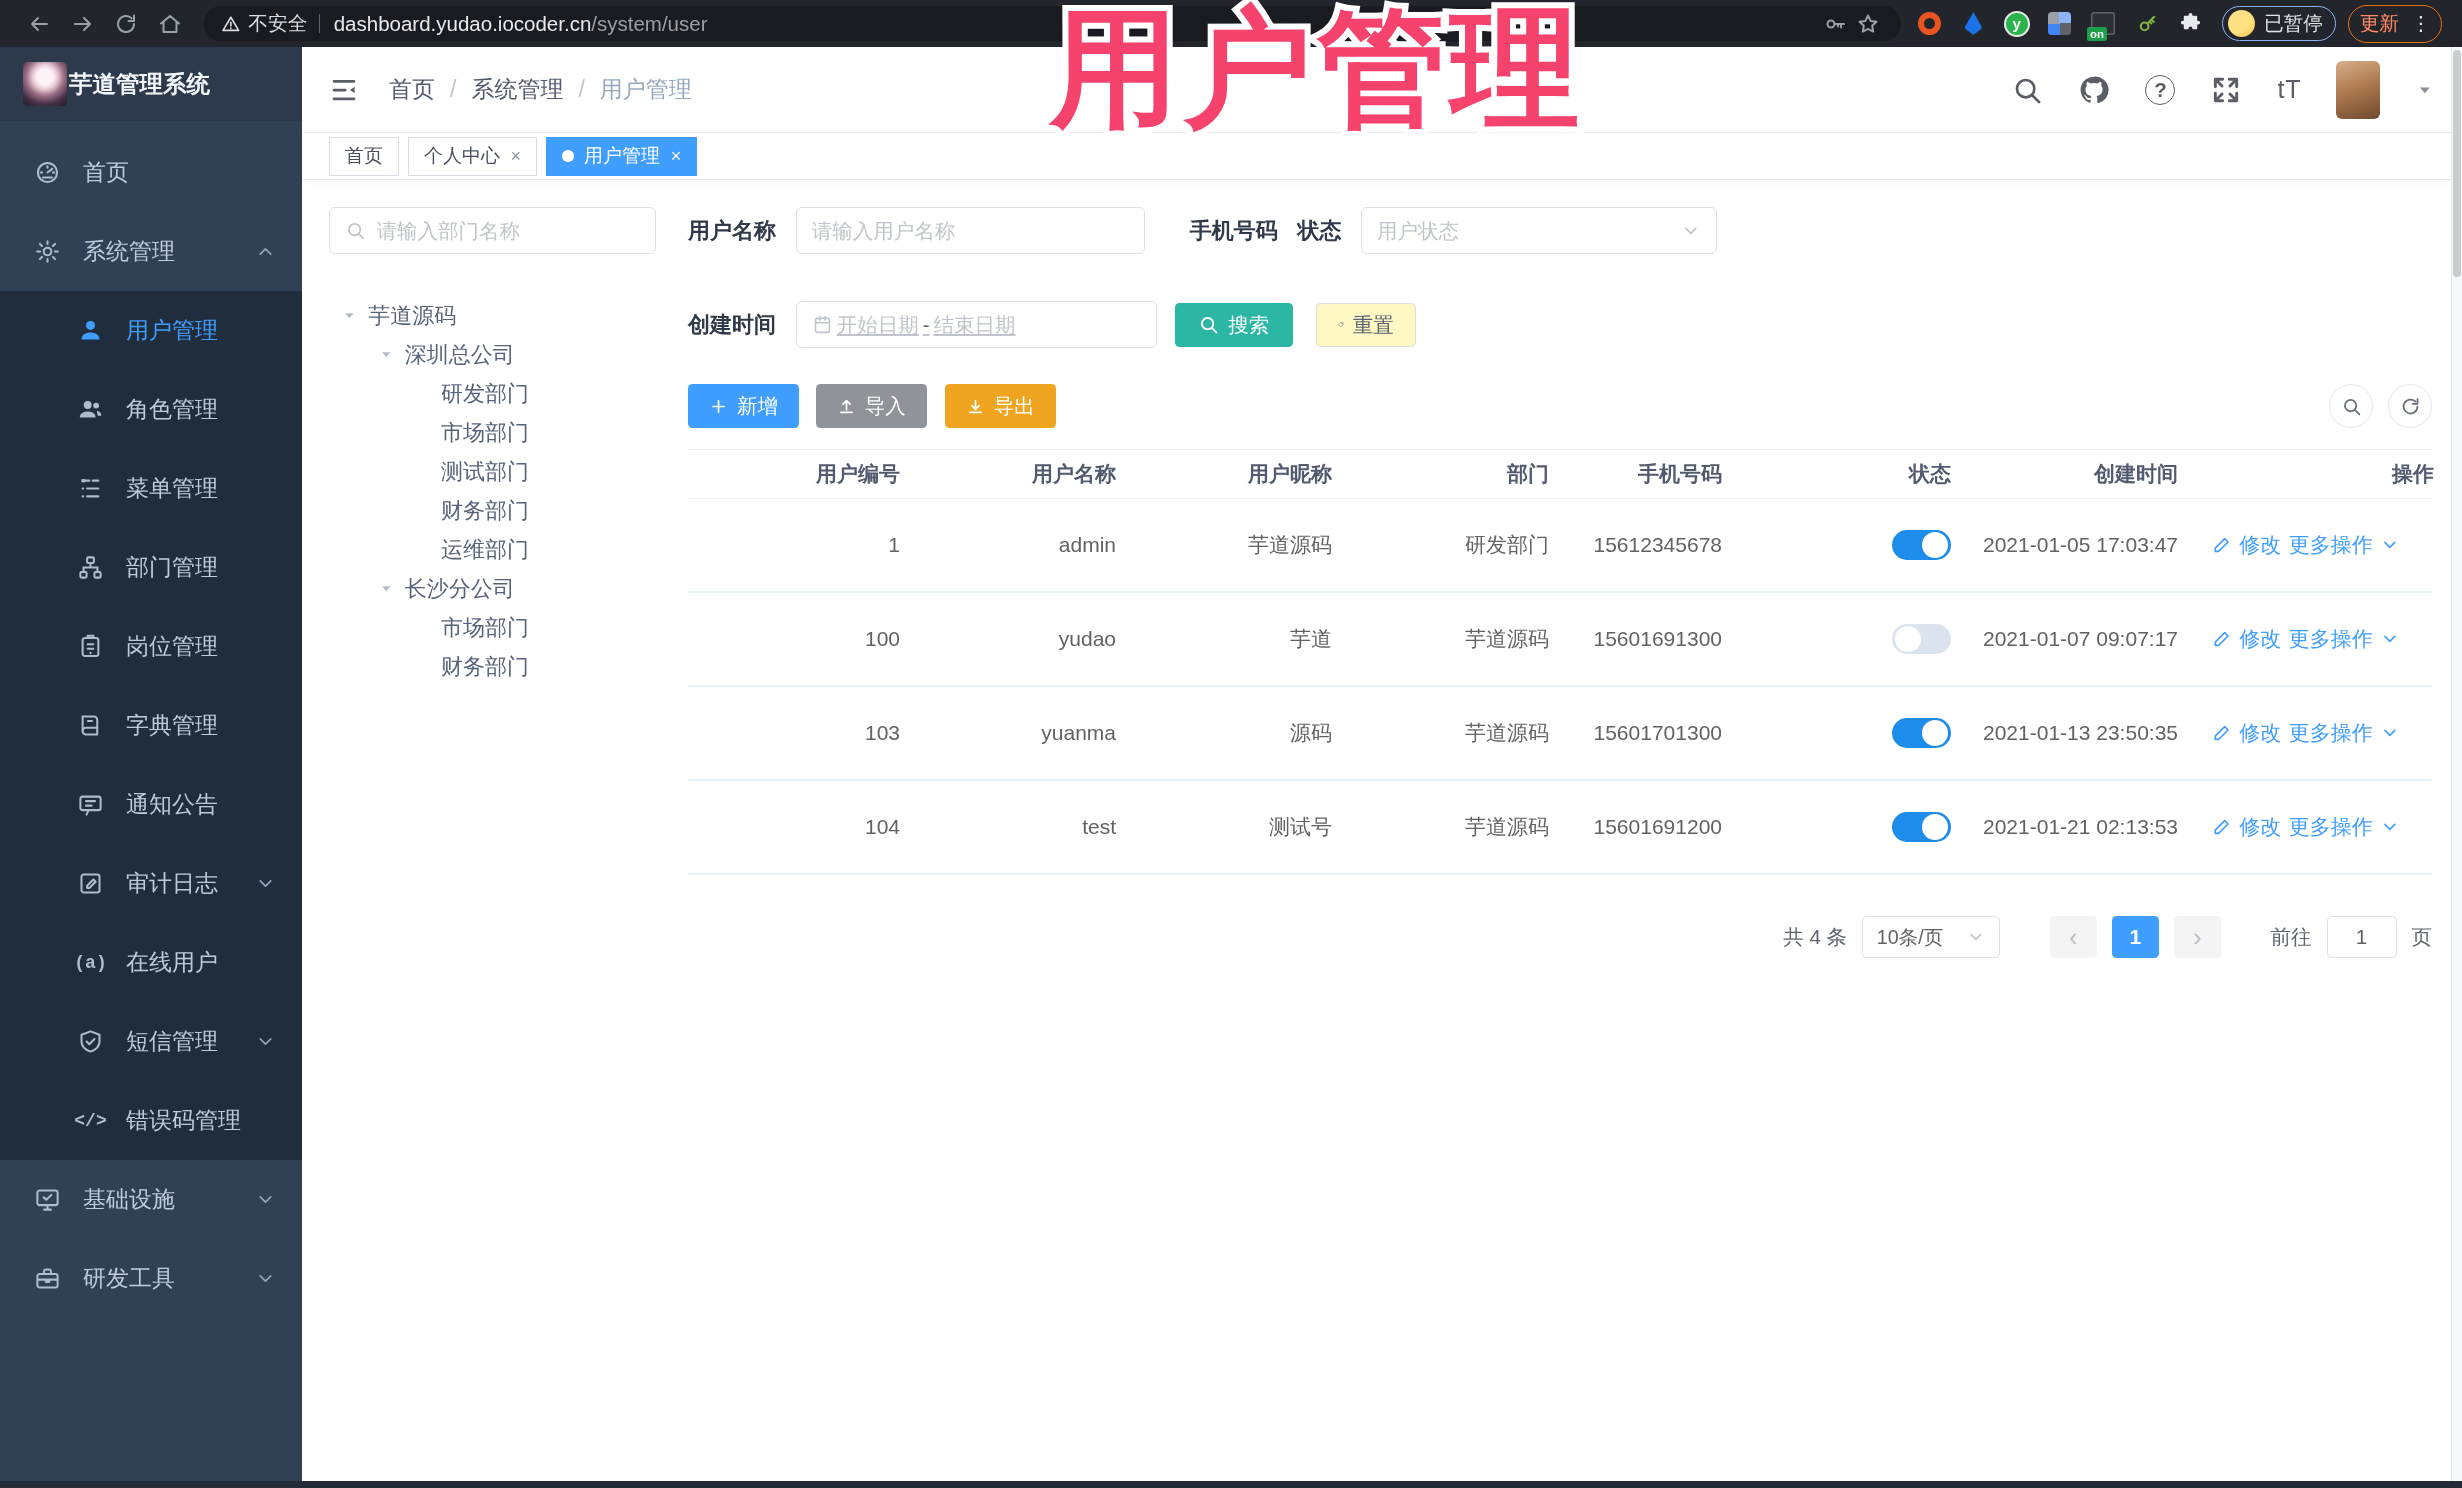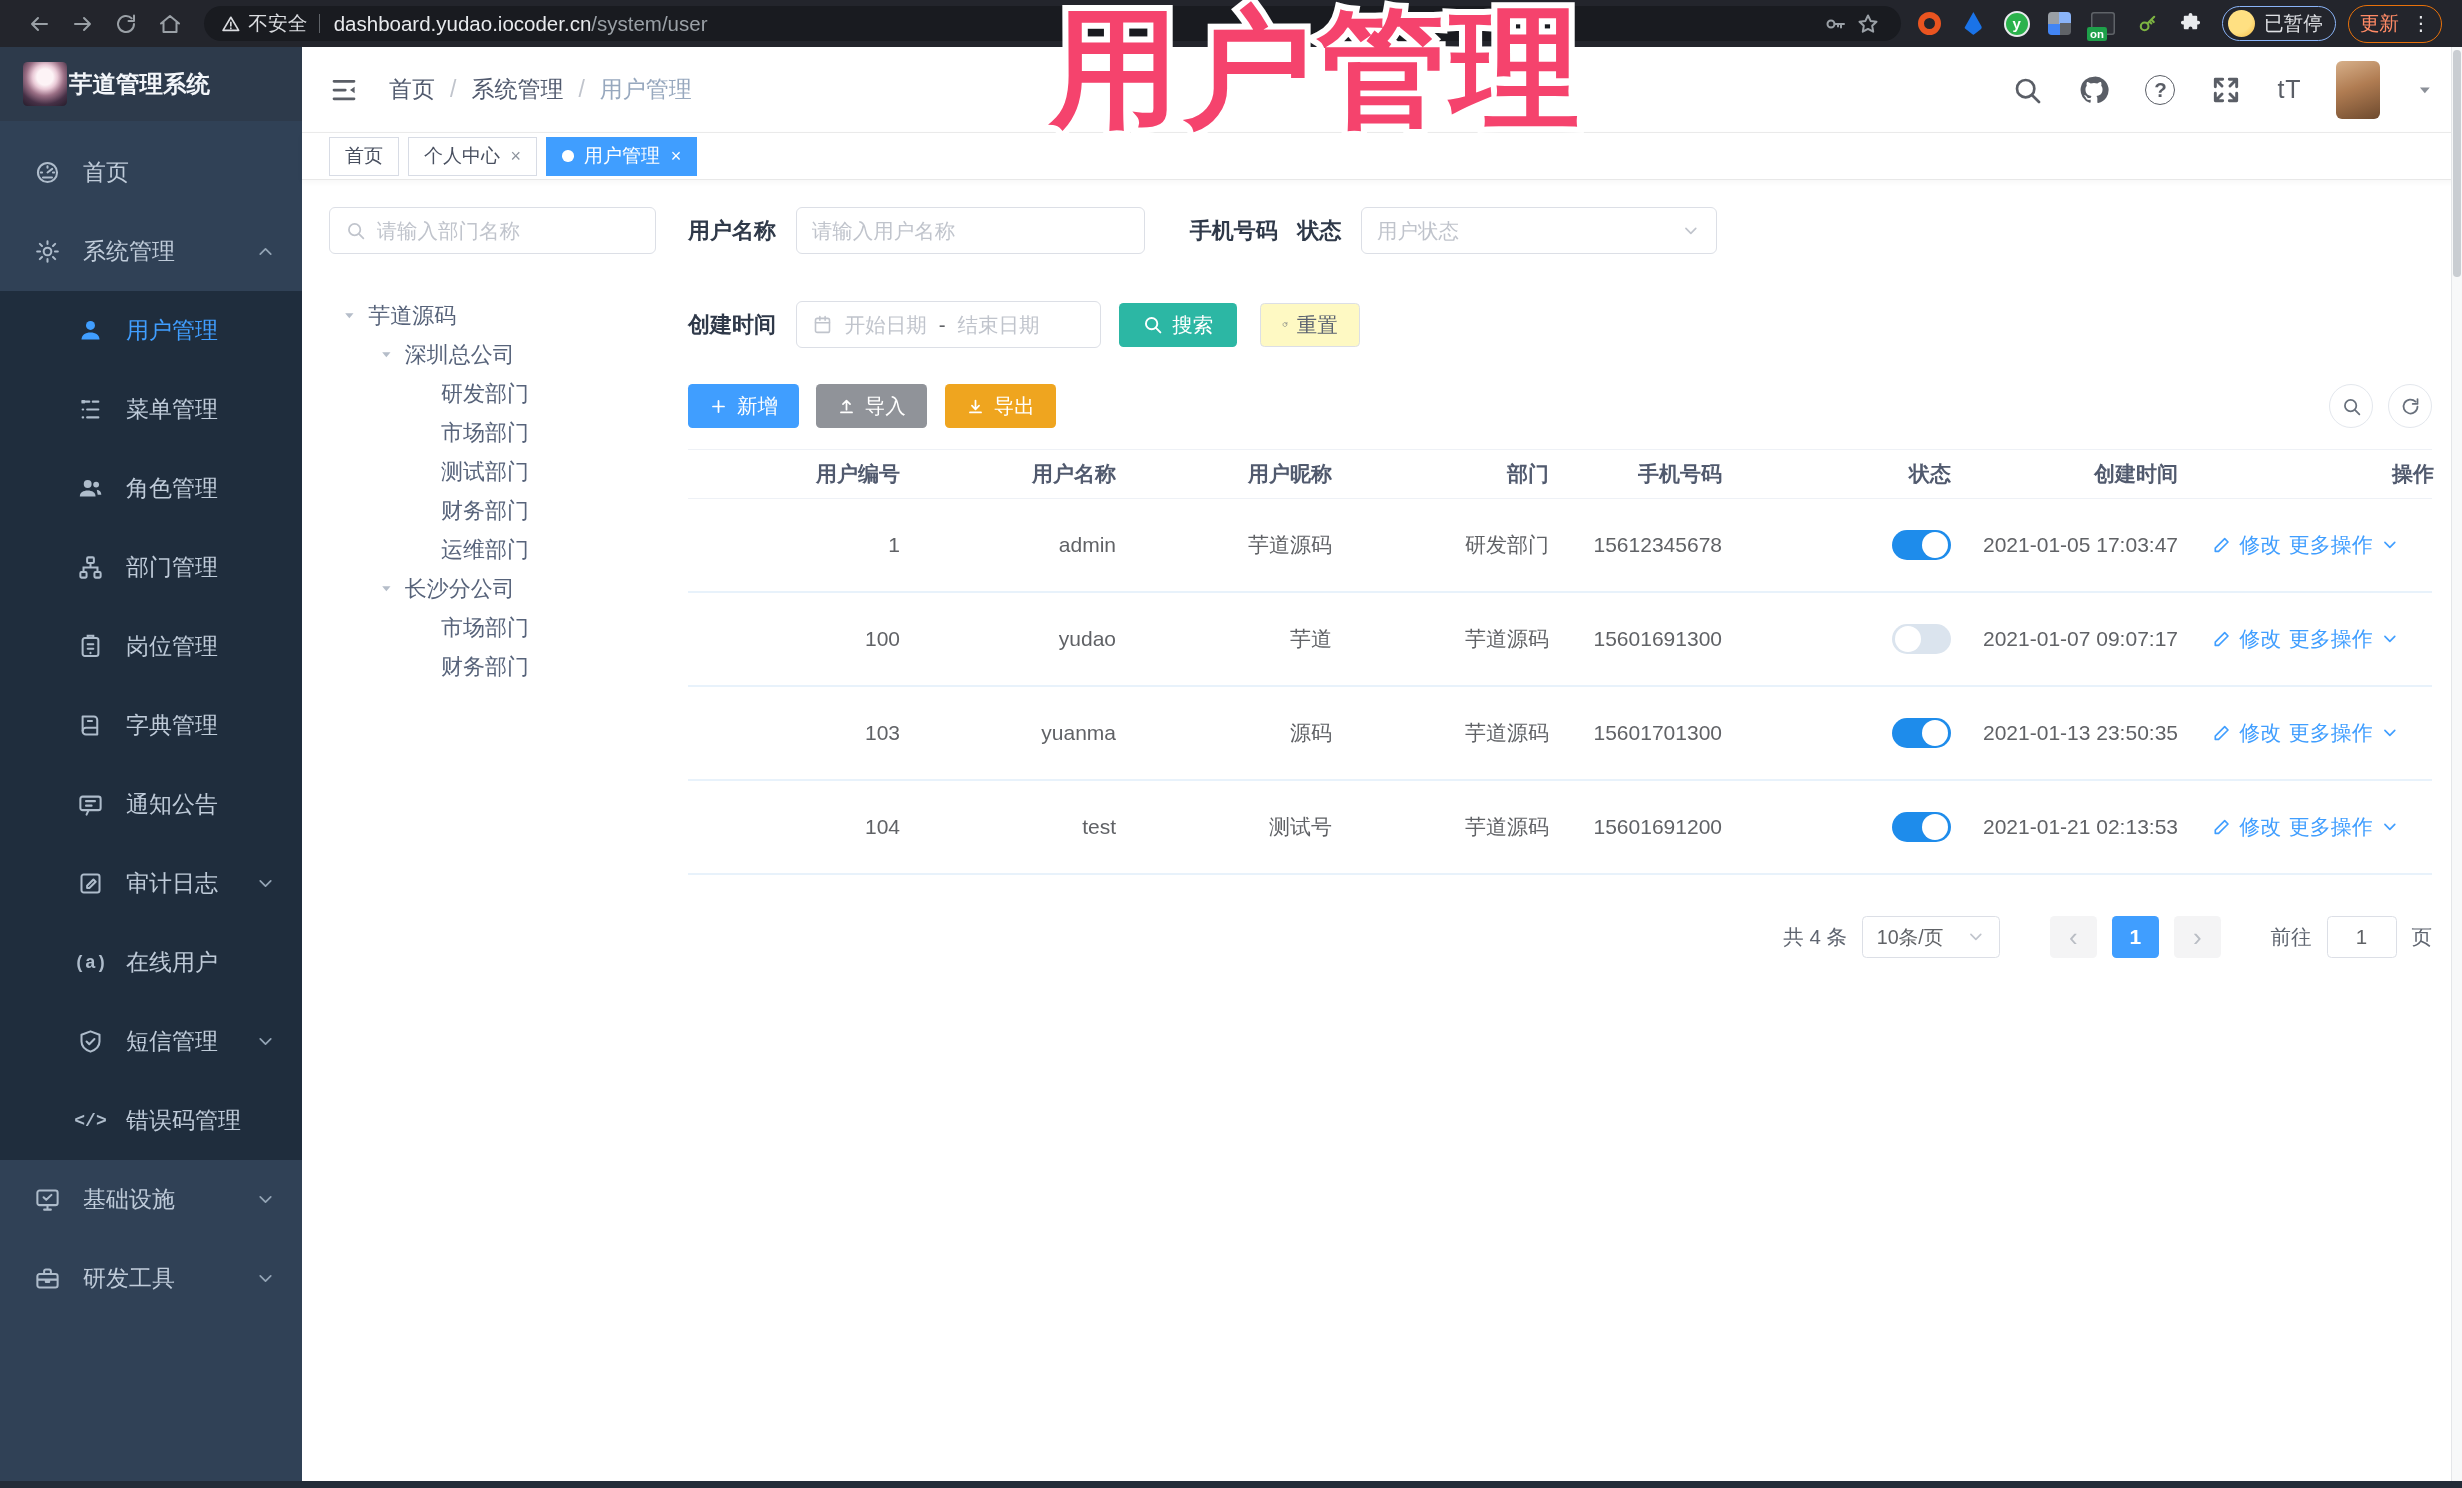--- a/index.html
+++ b/index.html
@@ -93,21 +93,21 @@
   .work { flex:1; display:flex; flex-direction:column; min-width:0; }
   .frow { display:flex; align-items:center; }
   .frow + .frow { margin-top:47px; }
   .flabel { font-size:22px; font-weight:bold; color:#2f3949; margin-right:19.7px; white-space:nowrap; }
   .fbox { height:47px; border:0.8px solid #dcdfe6; border-radius:6px; display:flex; align-items:center; padding:0 15px; background:#fff; }
   .fbox input { border:none; outline:none; width:100%; font-size:20.5px; color:#606266; font-family:inherit; }
   .fbox input::placeholder { color:#c0c4cc; }
   .w-user { width:349px; margin-right:45px; }
   .w-mob  { width:360px; margin-right:62px; }
   .w-stat { width:356px; justify-content:space-between; color:#c0c4cc; font-size:20.5px; }
-  .w-date { width:305px; gap:12px; color:#c0c4cc; font-size:20.5px; margin-right:18px; }
+  .w-date { width:361px; gap:4px; color:#c0c4cc; font-size:20.5px; margin-right:18px;text-decoration:underline; }
   .w-date .dsep { color:#606266; }
   .w-date svg { width:21px; height:21px; flex-shrink:0; }
   .selcaret { color:#c0c4cc; display:flex; } .selcaret svg { width:19.7px; height:19.7px; }
 
   .btn { height:44px; border-radius:4.5px; display:inline-flex; align-items:center; justify-content:center; gap:9px; padding:0 21px; font-size:20.5px; color:#fff; border:none; cursor:pointer; white-space:nowrap; }
   .btn svg { width:21px; height:21px; }
   .btn-search { background:#2cb7a4; width:118px; }
   .btn-reset  { background:#fef9c3; border:0.8px solid #dcdfe6; color:#5a6270; width:100px; margin-left:23px; }
   .btnrow { margin-top:36px; display:flex; align-items:center; }
   .btn-add { background:#409eff; width:111px; }
@@ -274,37 +274,37 @@
             <span class="mi">
                 <svg viewBox="0 0 24 24" fill="currentColor">
                   <circle cx="12" cy="7.5" r="4"></circle>
                   <path d="M4 20c0-4 3.6-6.2 8-6.2s8 2.2 8 6.2z"></path>
                 </svg>
               </span>
             <span class="ml">用户管理</span>
           </div>
           <div class="m-item">
             <span class="mi">
-                <svg viewBox="0 0 24 24" fill="none" stroke="currentColor" stroke-width="1.8" stroke-linecap="round">
-                  <path d="M5 5h6M9 12h10M9 19h10M5 12h.5M5 19h.5M14 5h5"></path>
-                  <rect x="4" y="3.6" width="3" height="3" fill="currentColor" stroke="none"></rect>
-                </svg>
-              </span>
-            <span class="ml">菜单管理</span>
-          </div>
-          <div class="m-item">
-            <span class="mi">
                 <svg viewBox="0 0 24 24" fill="currentColor">
                   <circle cx="9.5" cy="8" r="3.5"></circle>
                   <path d="M2.5 19c0-3.4 3.1-5.2 7-5.2s7 1.8 7 5.2z"></path>
                   <circle cx="17" cy="8.5" r="2.6"></circle>
                   <path d="M17.6 13.2c2.4.4 4 1.9 4 4.3h-3.2"></path>
                 </svg>
               </span>
             <span class="ml">角色管理</span>
+          </div>
+          <div class="m-item">
+            <span class="mi">
+                <svg viewBox="0 0 24 24" fill="none" stroke="currentColor" stroke-width="1.8" stroke-linecap="round">
+                  <path d="M5 5h6M9 12h10M9 19h10M5 12h.5M5 19h.5M14 5h5"></path>
+                  <rect x="4" y="3.6" width="3" height="3" fill="currentColor" stroke="none"></rect>
+                </svg>
+              </span>
+            <span class="ml">菜单管理</span>
           </div>
           <div class="m-item">
             <span class="mi">
                 <svg viewBox="0 0 24 24" fill="none" stroke="currentColor" stroke-width="1.8">
                   <rect x="9" y="3" width="6" height="5" rx="1"></rect>
                   <rect x="3" y="16" width="5.5" height="5" rx="1"></rect>
                   <rect x="15.5" y="16" width="5.5" height="5" rx="1"></rect>
                   <path d="M12 8v4M12 12H5.8v4M12 12h6.2v4"></path>
                 </svg>
               </span>

